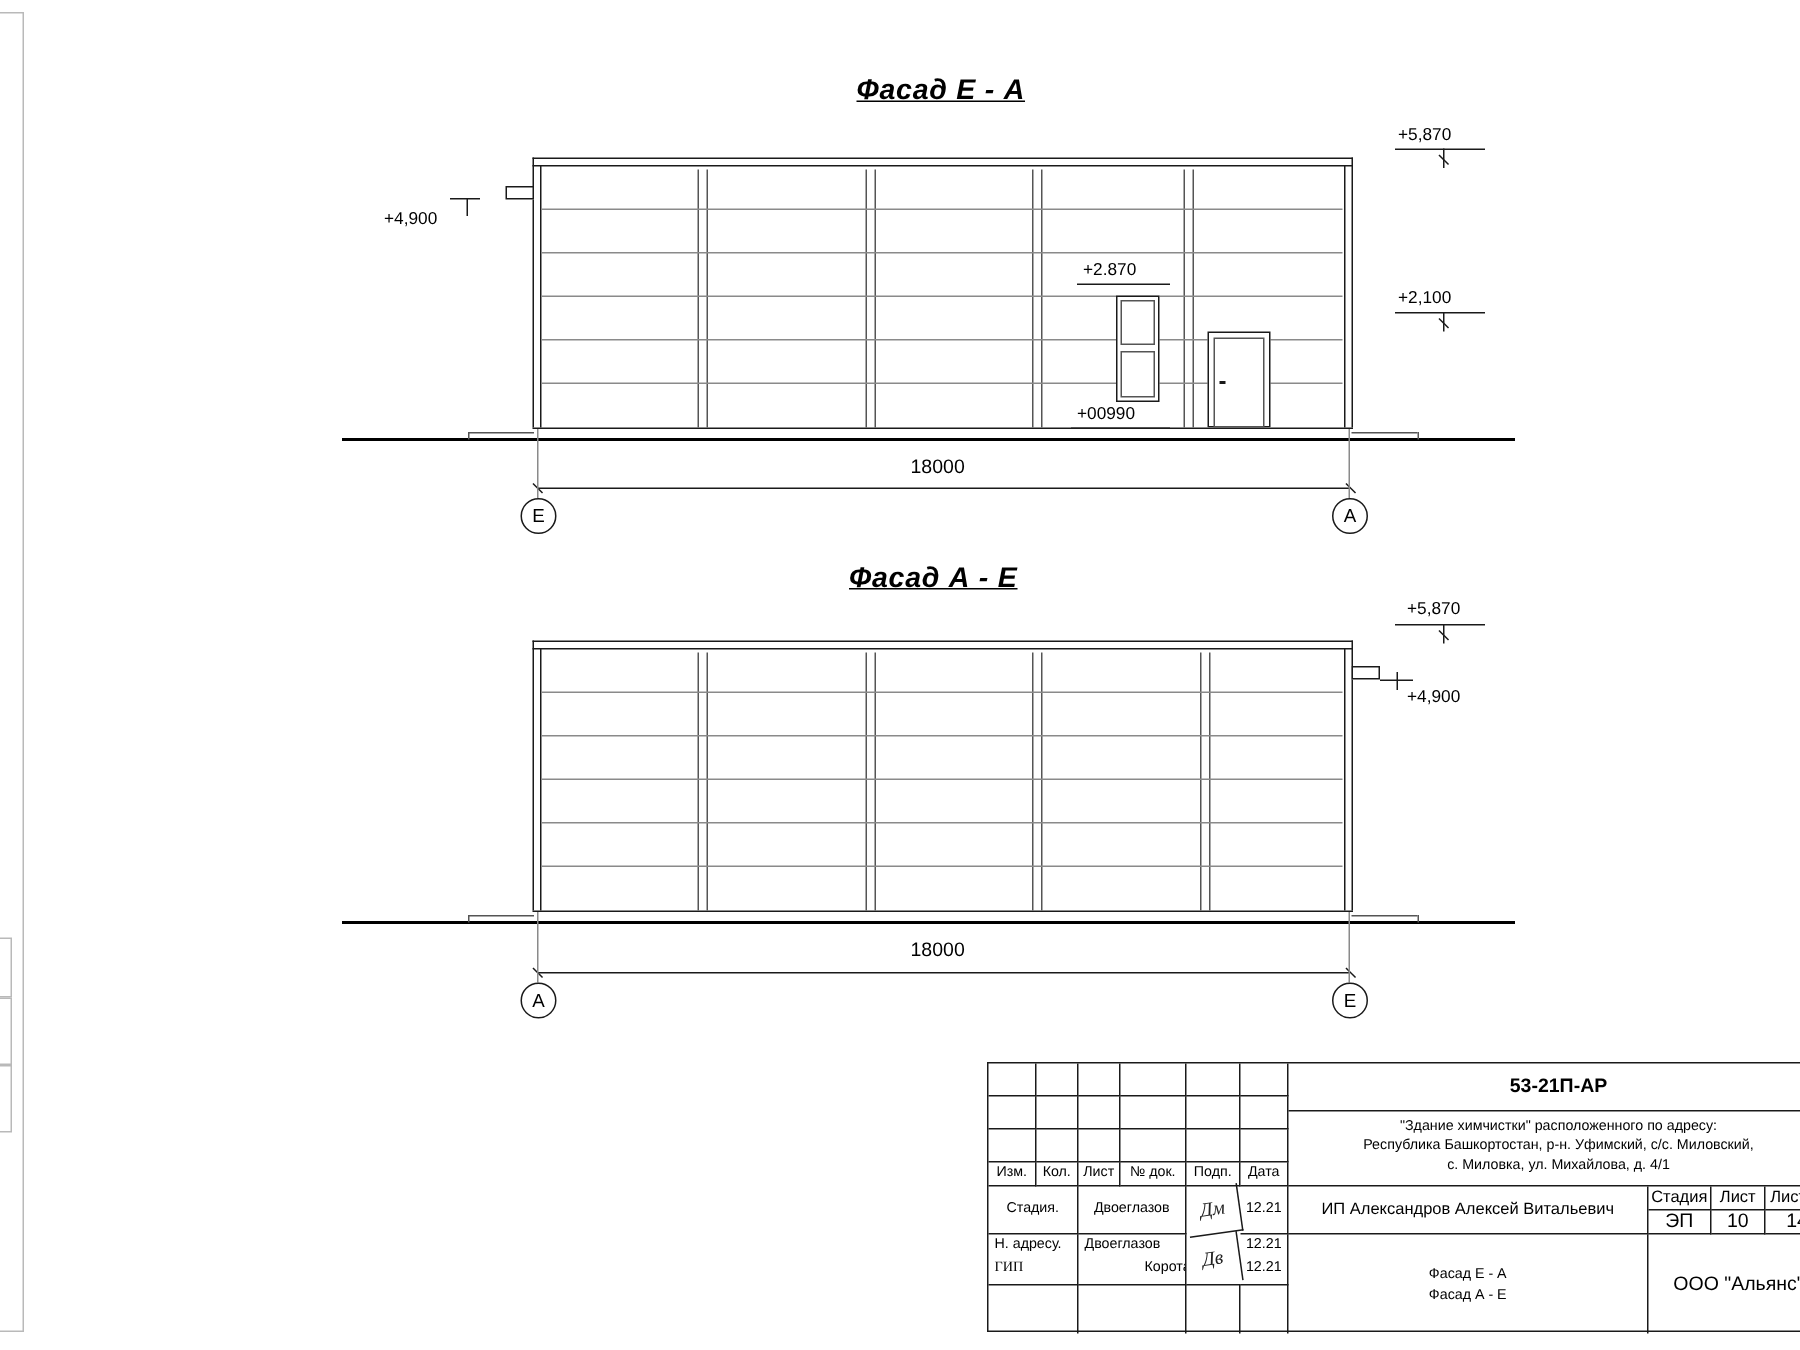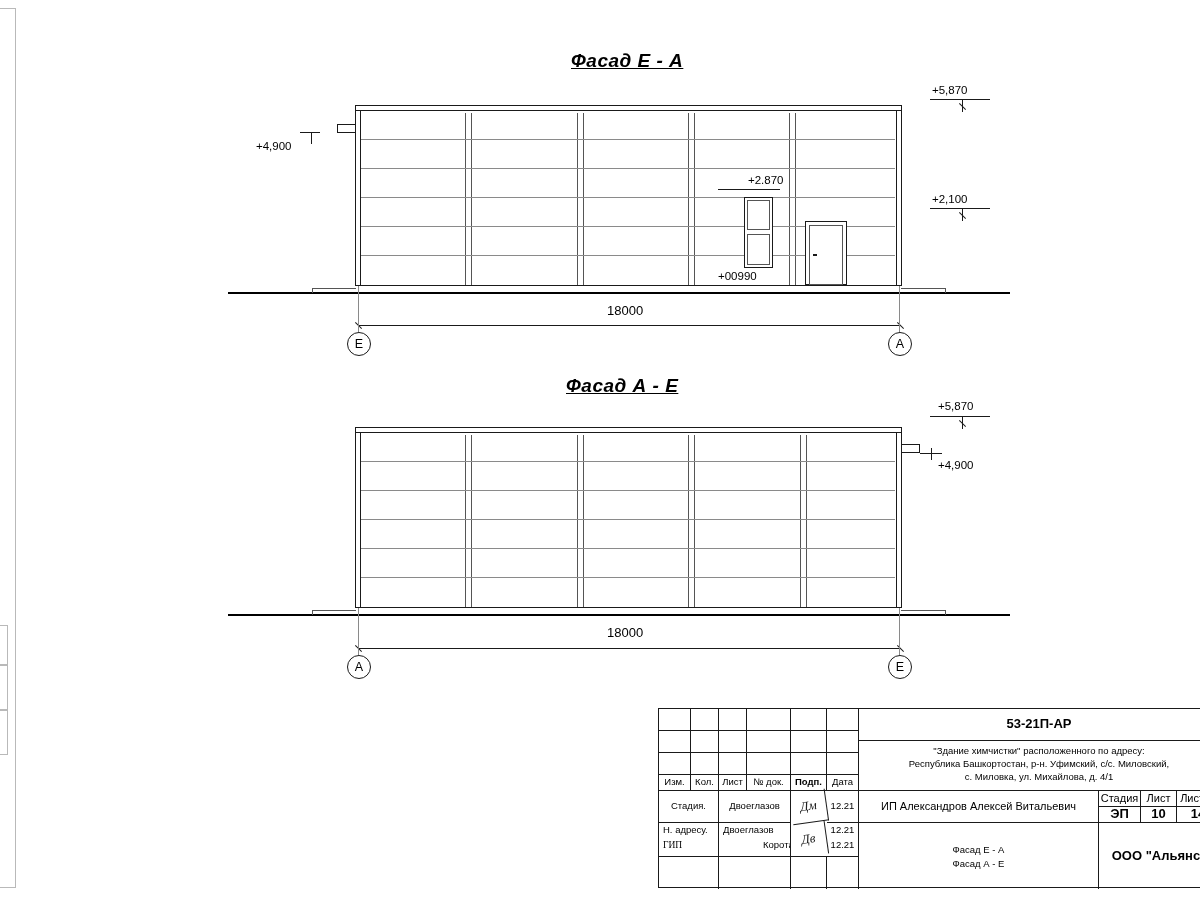--- a/index.html
+++ b/index.html
@@ -94,21 +94,21 @@
   .bdr-r { border-right: 1px solid #1a1a1a; }
   .bdr-b { border-bottom: 1px solid #1a1a1a; }
   .bdr-t { border-top: 1px solid #1a1a1a; }
   .sig {
     font-family: "Liberation Serif", serif;
     font-style: italic;
     font-size: 13px;
     color: #222;
     transform: rotate(-8deg);
   }
-  .big { font-size: 13px; font-weight: bold; }
+  .big { font-size: 13px; }
   .mid { font-size: 11px; }
   .left-al { justify-content: flex-start; text-align: left; padding-left: 4px; }
   
   .rect-out {
     position: absolute;
     border: 1px solid #1a1a1a;
     box-sizing: border-box;
     background: #fff;
   }
   .rect-in {
@@ -191,21 +191,21 @@
 
   <div class="lvl" style="left:256px; top:140px;">+4,900</div>
   <div class="ln ln-h" style="left:300px; top:132px; width:20px;"></div>
   <div class="ln ln-v" style="left:311px; top:132px; height:12px;"></div>
 
   <div class="lvl" style="left:932px; top:193px;">+2,100</div>
   <div class="ln ln-h" style="left:930px; top:208px; width:60px;"></div>
   <div class="ln ln-v" style="left:962px; top:208px; height:13px;"></div>
   <div class="slash" style="left:958px; top:215px;"></div>
 
-  <div class="lvl" style="left:748px; top:174px;">+2.870</div>
+  <div class="lvl" style="left:722px; top:174px;">+2.870</div>
   <div class="ln ln-h" style="left:718px; top:189px; width:62px;"></div>
   <div class="lvl" style="left:718px; top:270px;">+00990</div>
   <div class="ln ln-h" style="left:714px; top:285px; width:66px;"></div>
 
   <div class="arrowdim" style="left:358px; top:325px; width:542px;"></div>
   <div class="slash" style="left:354px; top:325px;"></div>
   <div class="slash" style="left:896px; top:325px;"></div>
   <div class="dim-label" style="left:607px; top:303px;">18000</div>
 
   <div class="ln ln-v vthin" style="left:358px; top:286px; height:46px;"></div>
@@ -285,21 +285,21 @@
     <div class="cell bdr-r bdr-b" style="left:32px; top:44px; width:28px; height:22px;"></div>
     <div class="cell bdr-r bdr-b" style="left:60px; top:44px; width:28px; height:22px;"></div>
     <div class="cell bdr-r bdr-b" style="left:88px; top:44px; width:44px; height:22px;"></div>
     <div class="cell bdr-r bdr-b" style="left:132px; top:44px; width:36px; height:22px;"></div>
     <div class="cell bdr-r bdr-b" style="left:168px; top:44px; width:32px; height:22px;"></div>
 
     <div class="cell bdr-r bdr-b" style="left:0; top:66px; width:32px; height:16px;">Изм.</div>
     <div class="cell bdr-r bdr-b" style="left:32px; top:66px; width:28px; height:16px;">Кол.</div>
     <div class="cell bdr-r bdr-b" style="left:60px; top:66px; width:28px; height:16px;">Лист</div>
     <div class="cell bdr-r bdr-b" style="left:88px; top:66px; width:44px; height:16px;">№ док.</div>
-    <div class="cell bdr-r bdr-b" style="left:132px; top:66px; width:36px; height:16px;font-weight:bold;">Подп.</div>
+    <div class="cell bdr-r bdr-b" style="left:132px; top:66px; width:36px; height:16px;">Подп.</div>
     <div class="cell bdr-r bdr-b" style="left:168px; top:66px; width:32px; height:16px;">Дата</div>
 
     <div class="cell bdr-r bdr-b left-al" style="left:0; top:82px; width:60px; height:32px;">Стадия.</div>
     <div class="cell bdr-r bdr-b left-al" style="left:60px; top:82px; width:72px; height:32px;">Двоеглазов</div>
     <div class="cell bdr-r bdr-b sig" style="left:132px; top:82px; width:36px; height:32px;">Дм</div>
     <div class="cell bdr-r bdr-b" style="left:168px; top:82px; width:32px; height:32px;">12.21</div>
 
     <div class="cell bdr-r" style="left:0; top:114px; width:60px; height:33px; display:block; padding-left:4px; padding-top:2px; text-align:left;">
       <div>Н. адресу.</div>
       <div style="margin-top:4px;font-family:Liberation Serif, serif;">ГИП</div>

